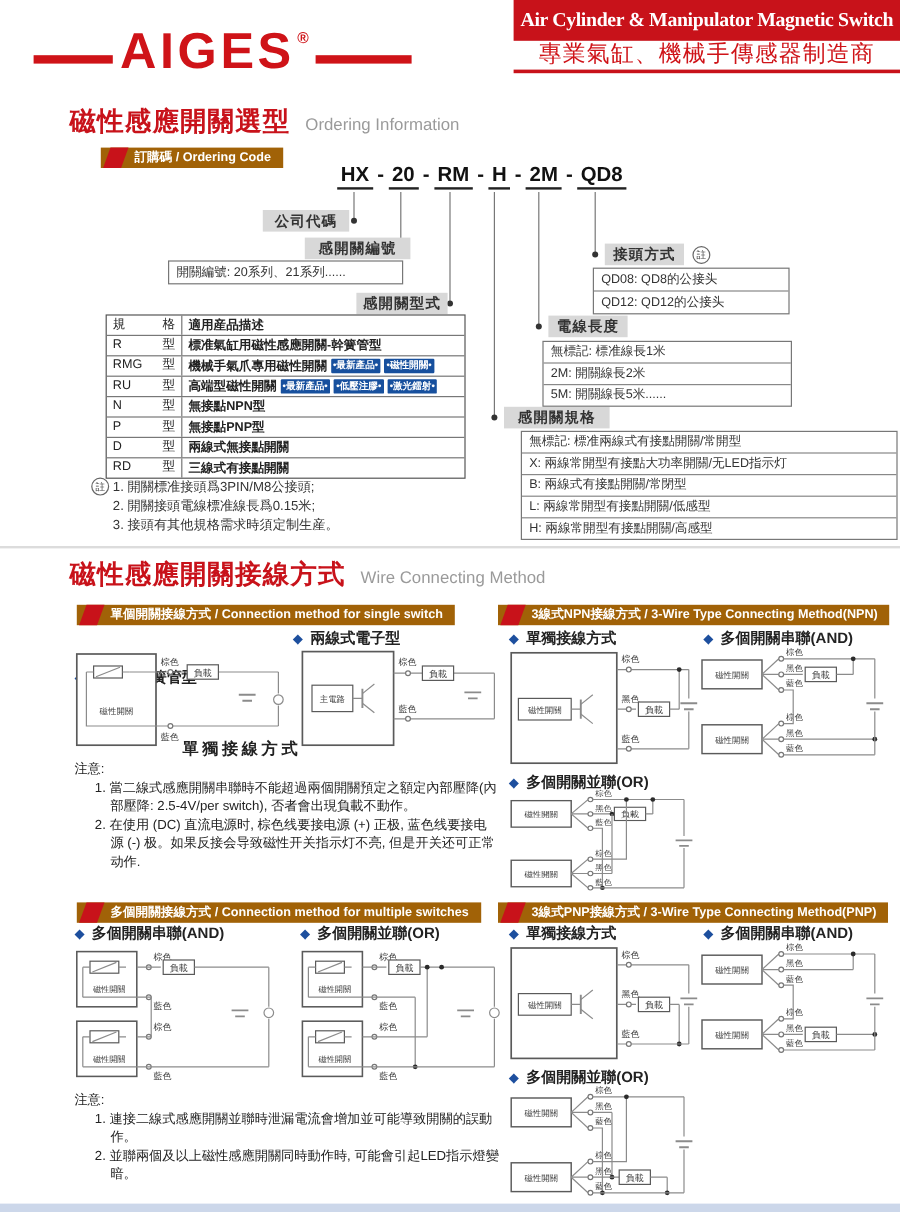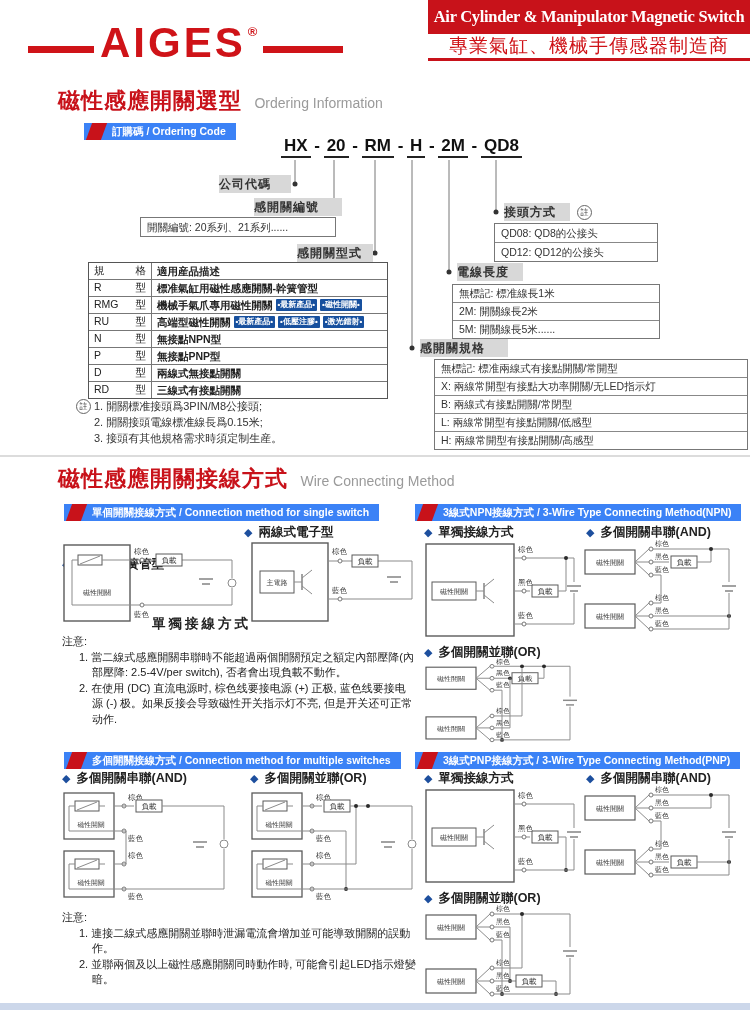--- a/index.html
+++ b/index.html
@@ -17,32 +17,32 @@
              font-family:"Liberation Serif","DejaVu Serif",serif;font-weight:bold;font-size:16.5px;
              line-height:34px;text-align:center;letter-spacing:-0.3px;white-space:nowrap;}
   .banner-zh{position:absolute;left:428px;top:34px;width:322px;height:24px;color:#cf1318;
              font-size:19px;font-weight:normal;line-height:24px;text-align:center;letter-spacing:1px;}
   .banner-underline{position:absolute;left:428px;top:58px;width:322px;height:3px;background:#c8121a;}
 
   
   .sec-title{position:absolute;white-space:nowrap;text-align:center;}
   .sec-title .zh{color:#c8121a;font-size:22px;font-weight:bold;letter-spacing:1px;}
   .sec-title .en{color:#9a9a9a;font-size:14px;margin-left:8px;}
-  .bluebar{position:absolute;height:17px;line-height:17px;background:#3b82f6;color:#fff;
+  .bluebar{position:absolute;height:17px;line-height:17px;background:#a16207;color:#fff;
            font-size:10.5px;font-weight:bold;padding:0 10px 0 28px;white-space:nowrap;}
   .bluebar::before{content:"";position:absolute;left:5px;top:0;width:15px;height:17px;
                    background:#c8121a;transform:skewX(-20deg);}
 
   
   .codeline{position:absolute;left:281px;top:136px;display:flex;align-items:baseline;
             font-weight:bold;font-size:17px;color:#111;}
   .codeline .seg{border-bottom:2px solid #222;padding:0 3px;text-align:center;}
   .codeline .dash{width:13px;text-align:center;}
   .treelines{position:absolute;left:0;top:0;pointer-events:none;}
-  .gbox{position:absolute;height:18px;line-height:18px;background:#d8d8d8;
+  .gbox{position:absolute;height:18px;line-height:18px;background:#d8d8d8;text-align:center;
         font-size:12px;font-weight:bold;color:#333;letter-spacing:1px;}
   .cnote{position:absolute;width:13px;height:13px;border:1px solid #666;border-radius:50%;
          font-size:8px;line-height:13px;text-align:center;color:#444;}
   .cnote-in{display:inline-block;width:13px;height:13px;border:1px solid #666;border-radius:50%;
             font-size:8px;line-height:13px;text-align:center;color:#444;margin-right:3px;vertical-align:1px;}
   .wbox{position:absolute;border:1px solid #777;background:#fff;}
   .wbox .row{height:18px;line-height:18px;padding:0 6px;font-size:10.5px;color:#333;
              border-top:1px solid #888;white-space:nowrap;overflow:hidden;}
   .wbox.sm .row{height:17px;line-height:17px;}
   .wbox .row:first-child{border-top:0;}

